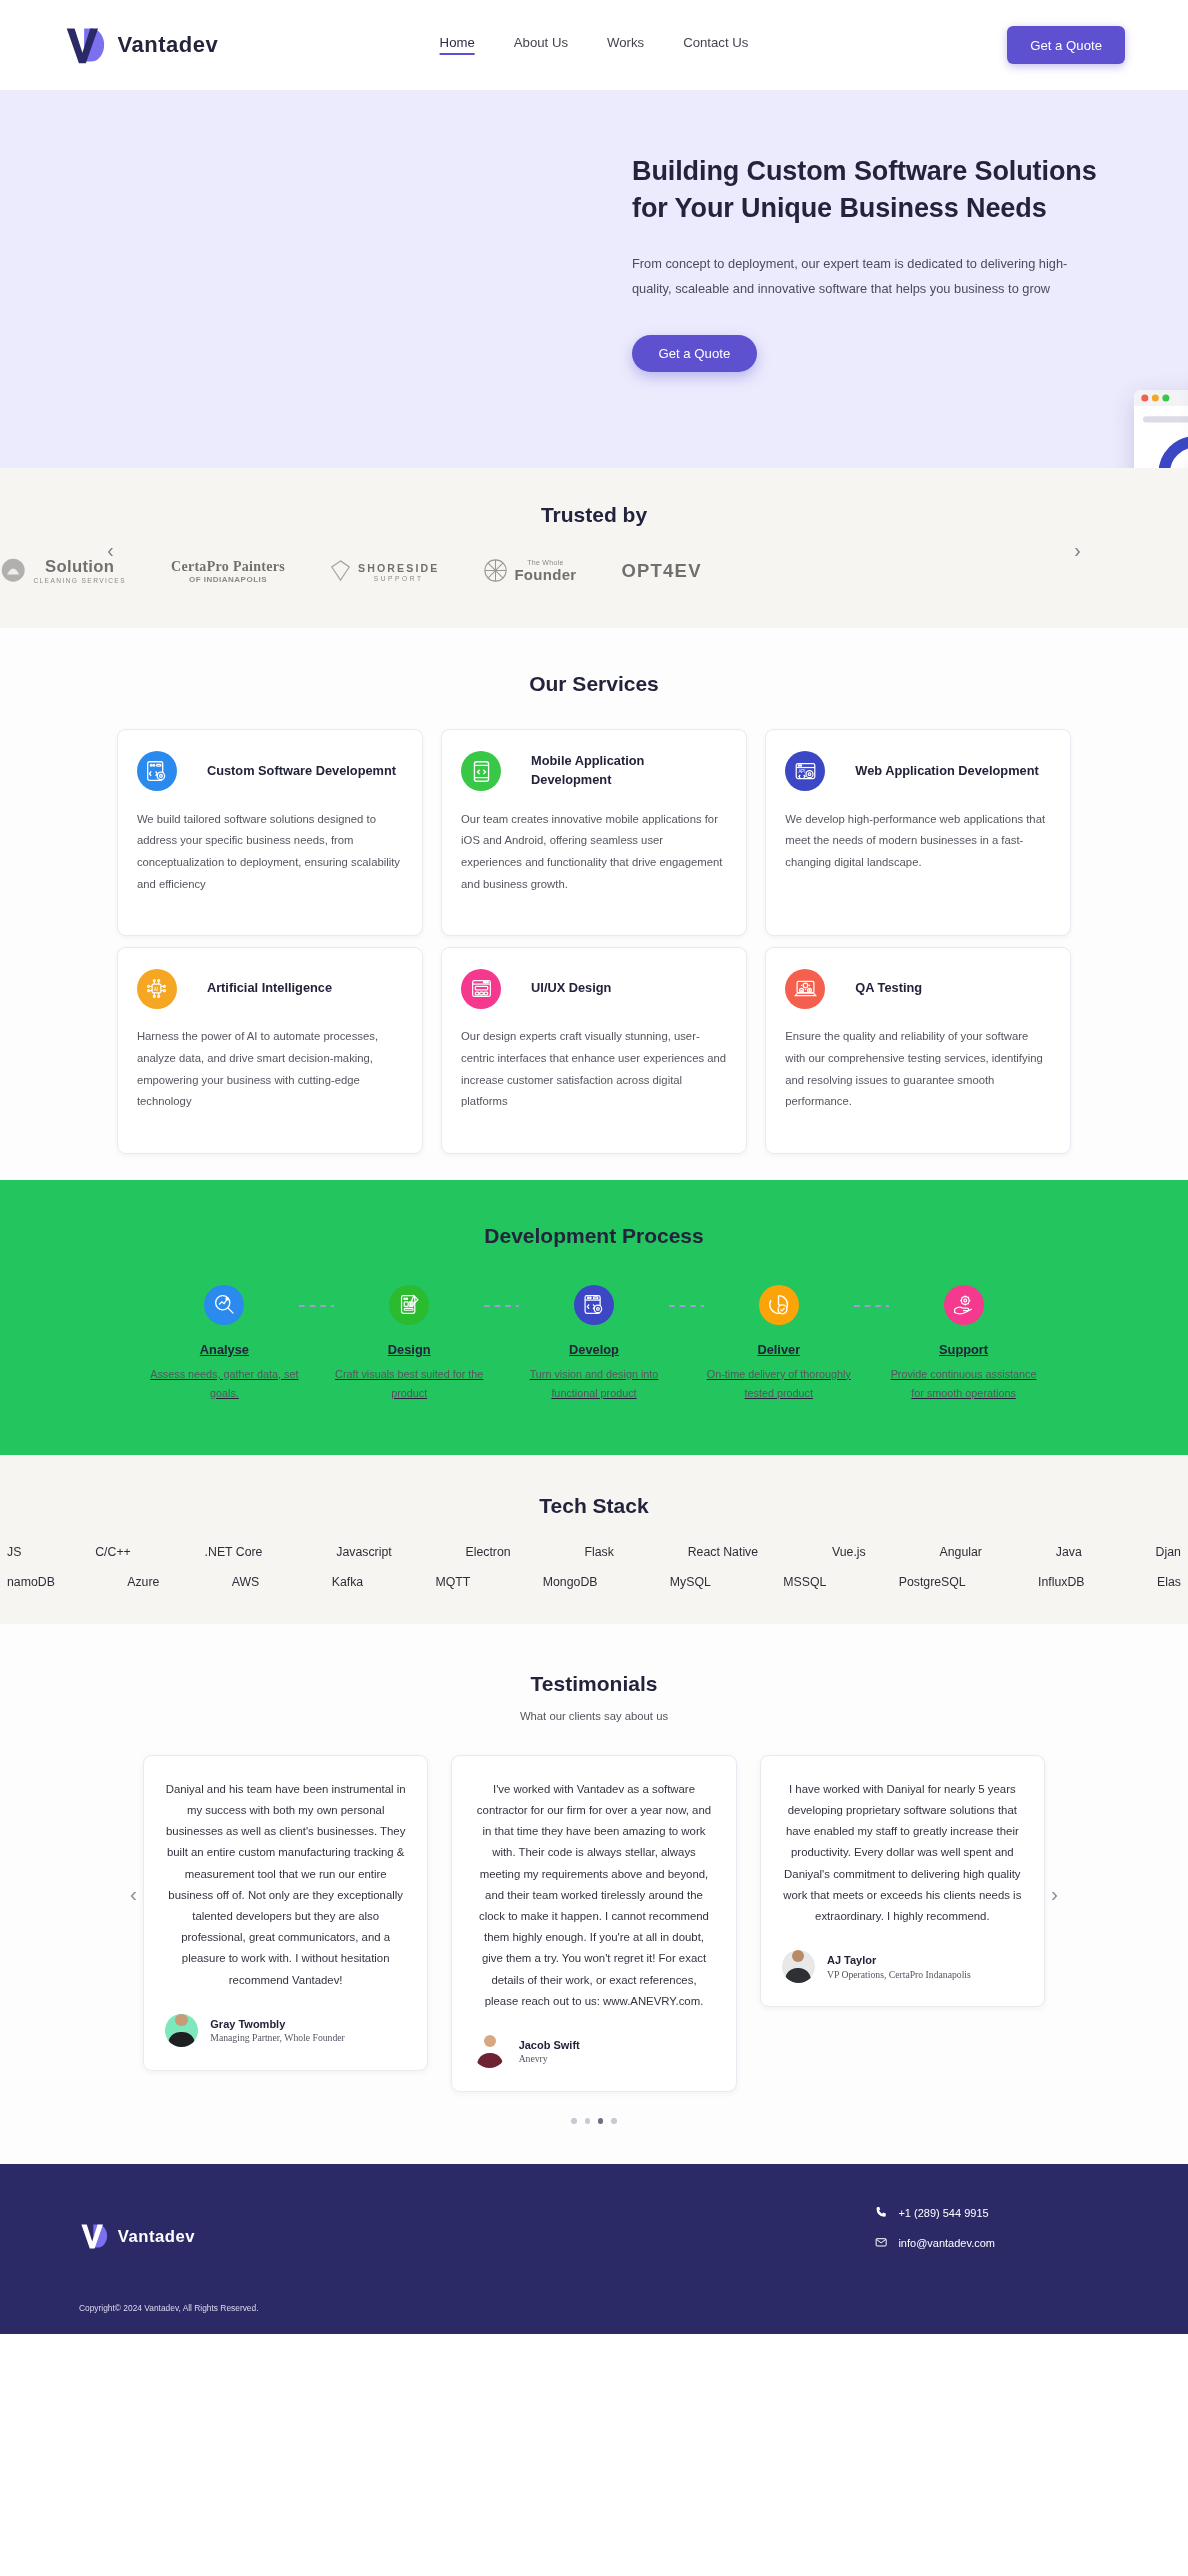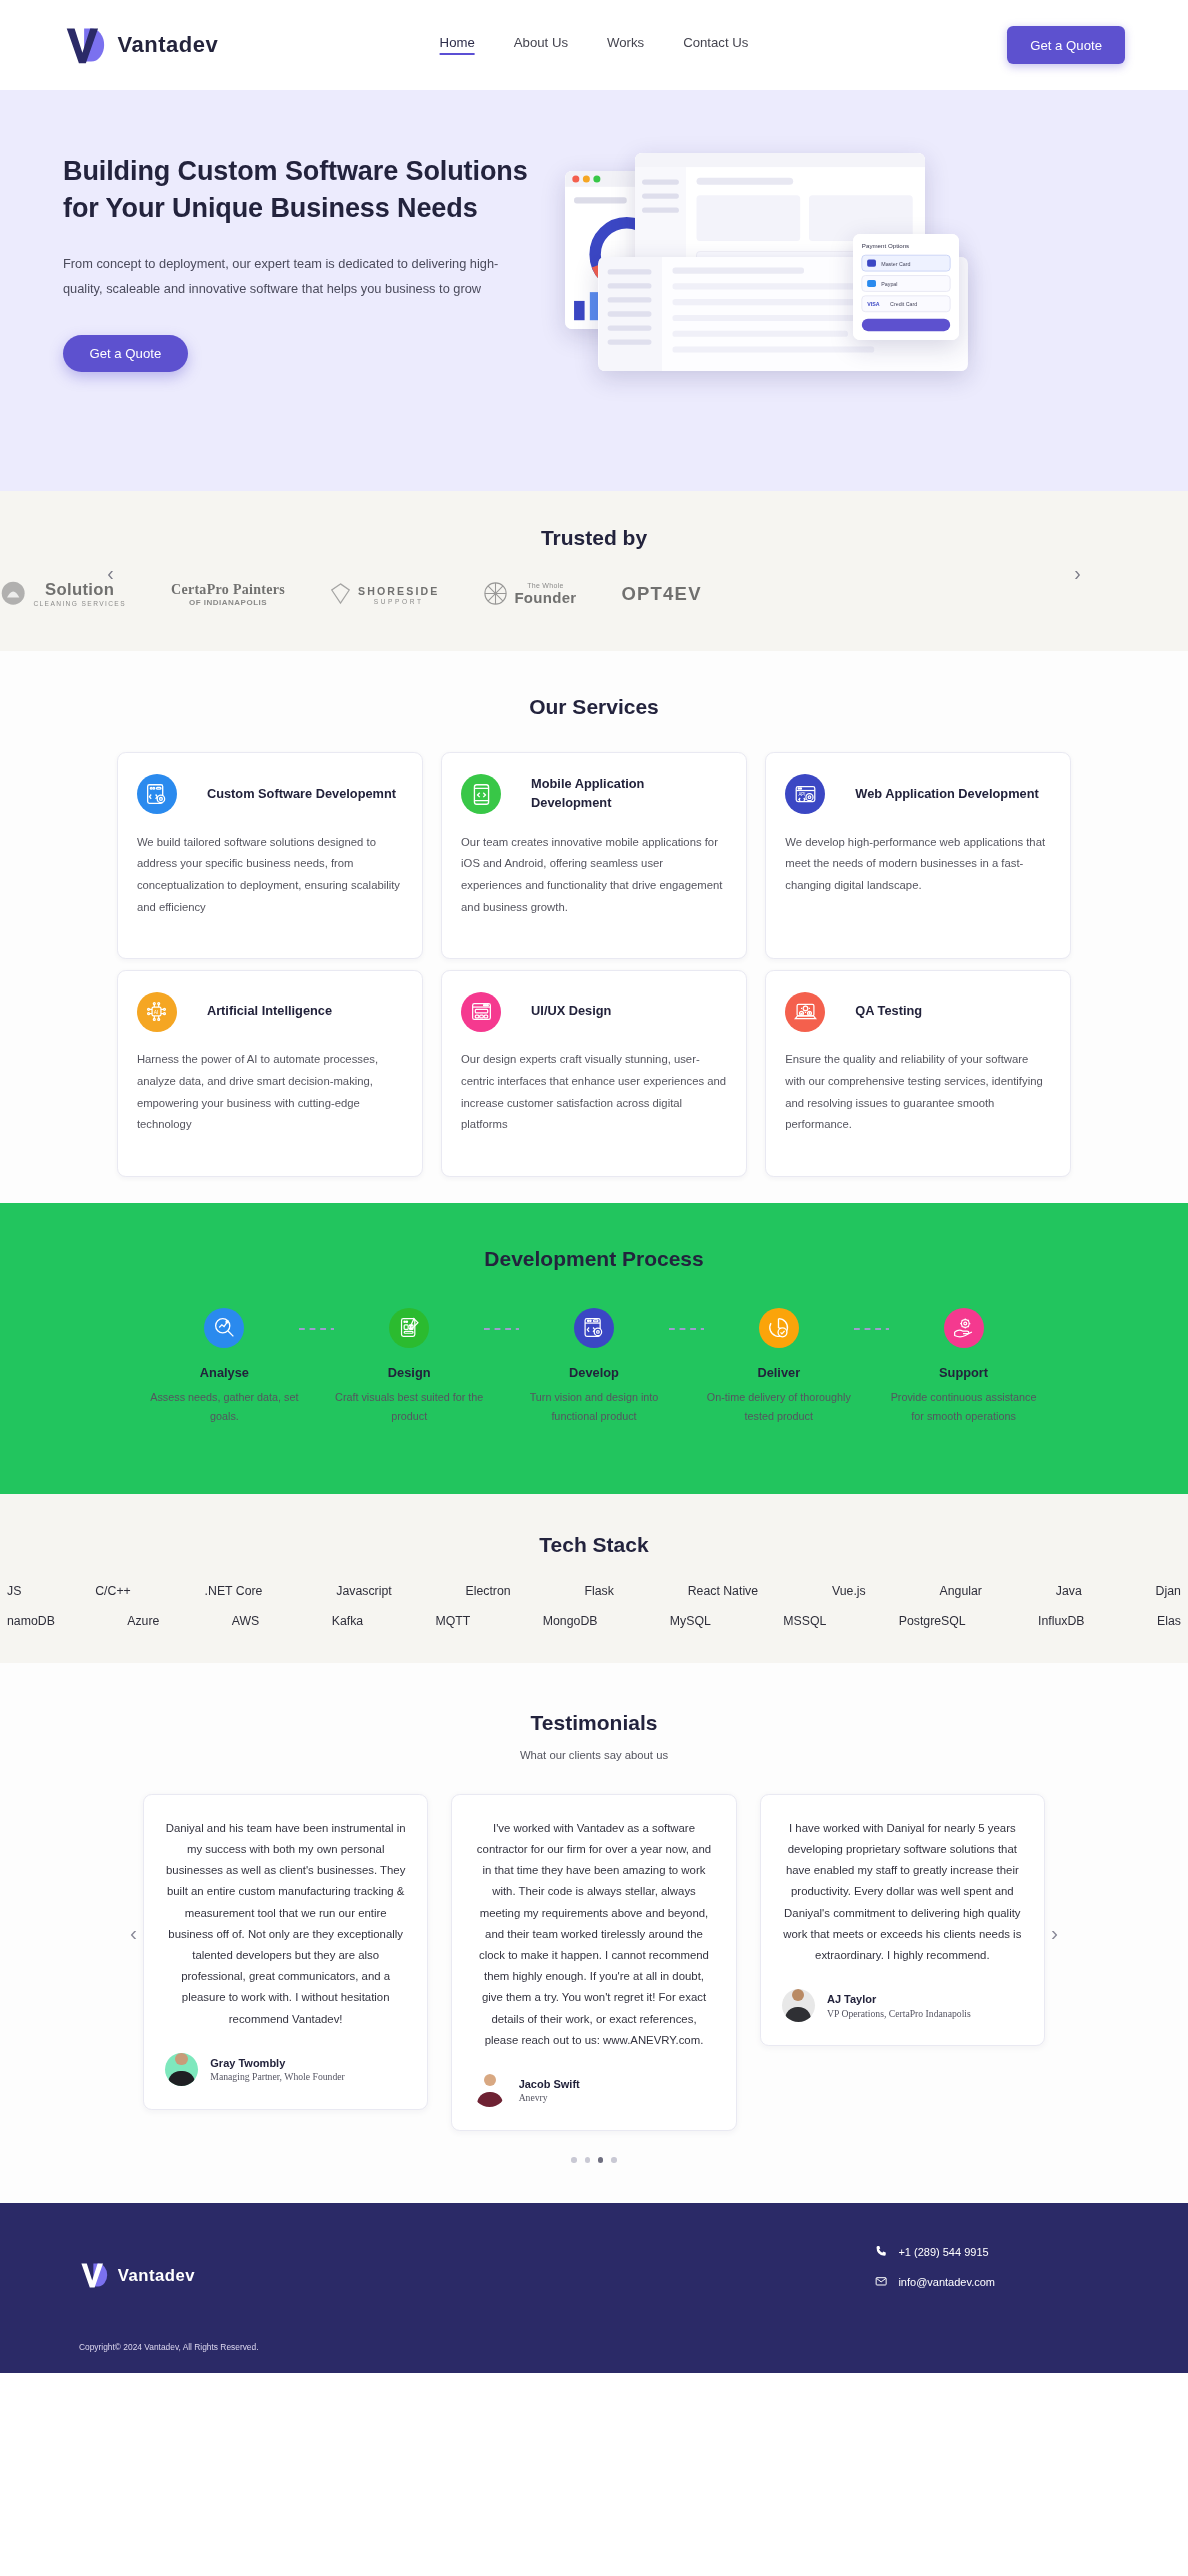--- a/index.html
+++ b/index.html
@@ -51,23 +51,24 @@
     cursor: pointer;
     box-shadow: 0 2.6px 8.8px rgba(93,81,207,.35);
     font-family: inherit;
   }
 
   
   .hero {
     background: #ecebfd;
     padding: 63px 63px 74px 63px;
     display: flex;
-    align-items: flex-start;
+    align-items: flex-end;
     min-height: 378px;
     position: relative;
+    flex-direction: column;
   }
   .hero-left { width: 493px; }
   .hero h1 {
     font-size: 27px;
     line-height: 1.38;
     font-weight: 700;
     color: #23233d;
     letter-spacing: -0.1px;
   }
   .hero p {
@@ -175,25 +176,26 @@
   .process { padding: 44px 0 53px; background: #22c55e; }
   .process-sub {
     margin: 14px auto 0;
     width: 607px;
     text-align: center;
     font-size: 11.3px;
     line-height: 1.75;
     color: #55555f;
   }
   .steps {
-    margin: 37px auto 16px;
+    margin: 37px auto 0;
     width: 889px;
     display: flex;
     justify-content: space-between;
     align-items: flex-start;
+    text-decoration: underline;
   }
   .step { width: 154px; text-align: center; position: relative; }
   .step-circle {
     width: 40px; height: 40px; border-radius: 50%;
     margin: 0 auto;
     display: flex; align-items: center; justify-content: center;
   }
   .step-circle svg { width: 23px; height: 23px; }
   .step-name { margin-top: 16.7px; font-size: 12.8px; font-weight: 700; color: #22223b; }
   .step-desc { margin-top: 8px; font-size: 10.8px; line-height: 1.75; color: #55555f; }

